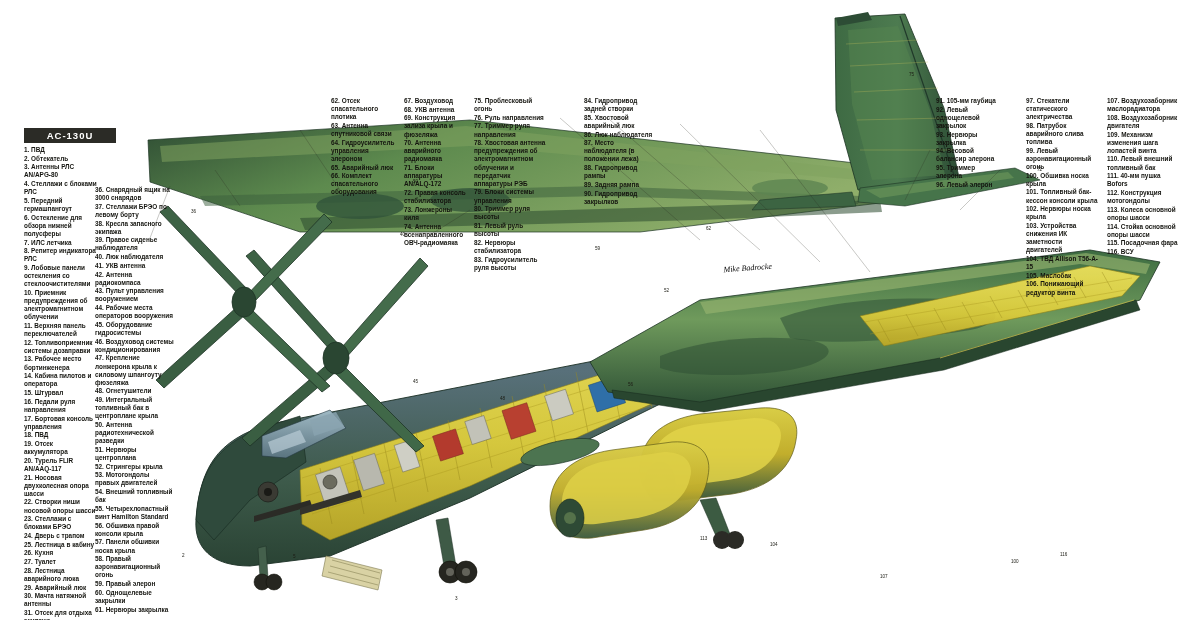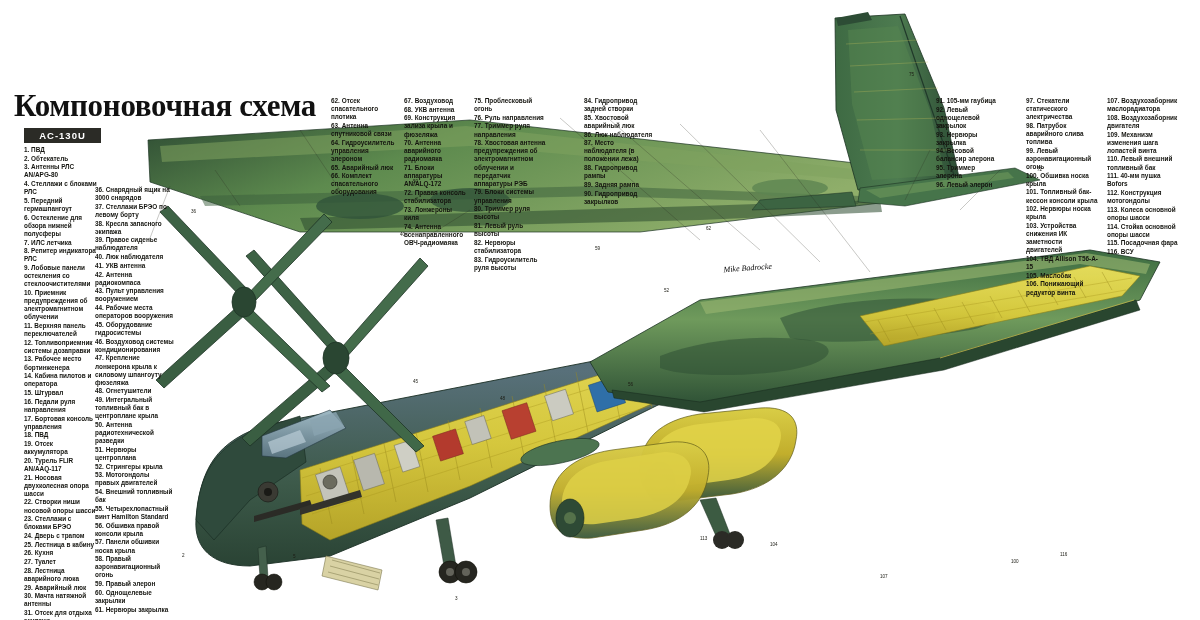--- a/index.html
+++ b/index.html
@@ -17,21 +17,21 @@
 
   
   .title{
     position:absolute;left:14px;top:88px;
     font-family:"Liberation Serif", serif;
     font-weight:bold;font-size:31px;letter-spacing:-0.3px;
     color:#111111;white-space:nowrap;
   }
   .badge{
     position:absolute;left:24px;top:128px;
-    width:77px;height:15px;
+    width:92px;height:15px;
     background:#2b2b26;
     color:#ffffff;
     font-size:9.5px;font-weight:bold;letter-spacing:1px;
     display:flex;align-items:center;justify-content:center;
     font-family:"Liberation Sans", sans-serif;
   }
 
   
   .legcol{
     position:absolute;
@@ -319,21 +319,20 @@
         <text x="1011" y="563">100</text>
       <text x="1060" y="556">116</text>
         <text x="880" y="578">107</text>
       <text x="664" y="292">52</text>
         <text x="706" y="230">62</text>
     </g>
 
     <text class="signature" x="703" y="322">Mike Badrocke</text>
   </svg>
 
-  <div class="title">Компоновочная схема</div>
   <div class="badge">AC-130U</div>
 
   <div class="legcol c1">
       <div class="itm"><span class="n">1.</span><span class="t"> ПВД</span></div>
       <div class="itm"><span class="n">2.</span><span class="t"> Обтекатель</span></div>
       <div class="itm"><span class="n">3.</span><span class="t"> Антенны РЛС AN/APG-80</span></div>
       <div class="itm"><span class="n">4.</span><span class="t"> Стеллажи с блоками РЛС</span></div>
       <div class="itm"><span class="n">5.</span><span class="t"> Передний гермашпангоут</span></div>
       <div class="itm"><span class="n">6.</span><span class="t"> Остекление для обзора нижней полусферы</span></div>
       <div class="itm"><span class="n">7.</span><span class="t"> ИЛС летчика</span></div>

